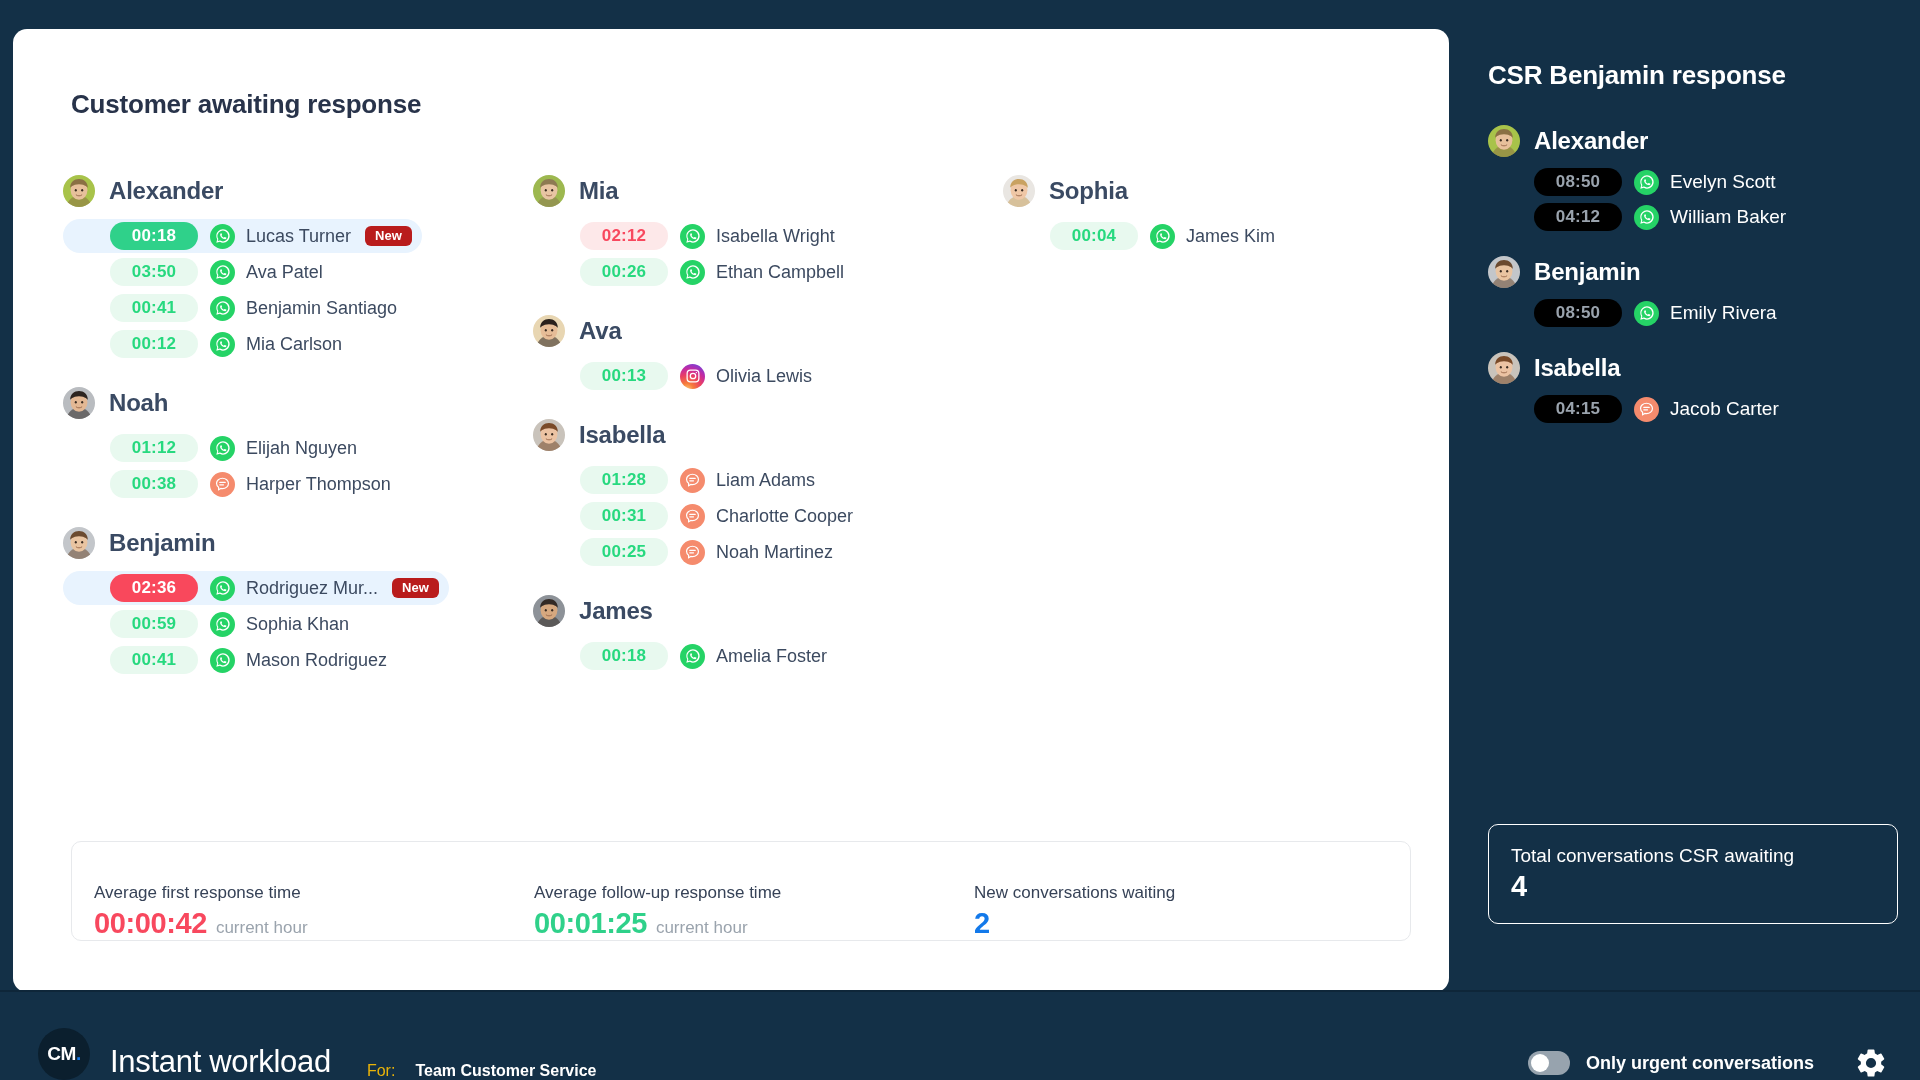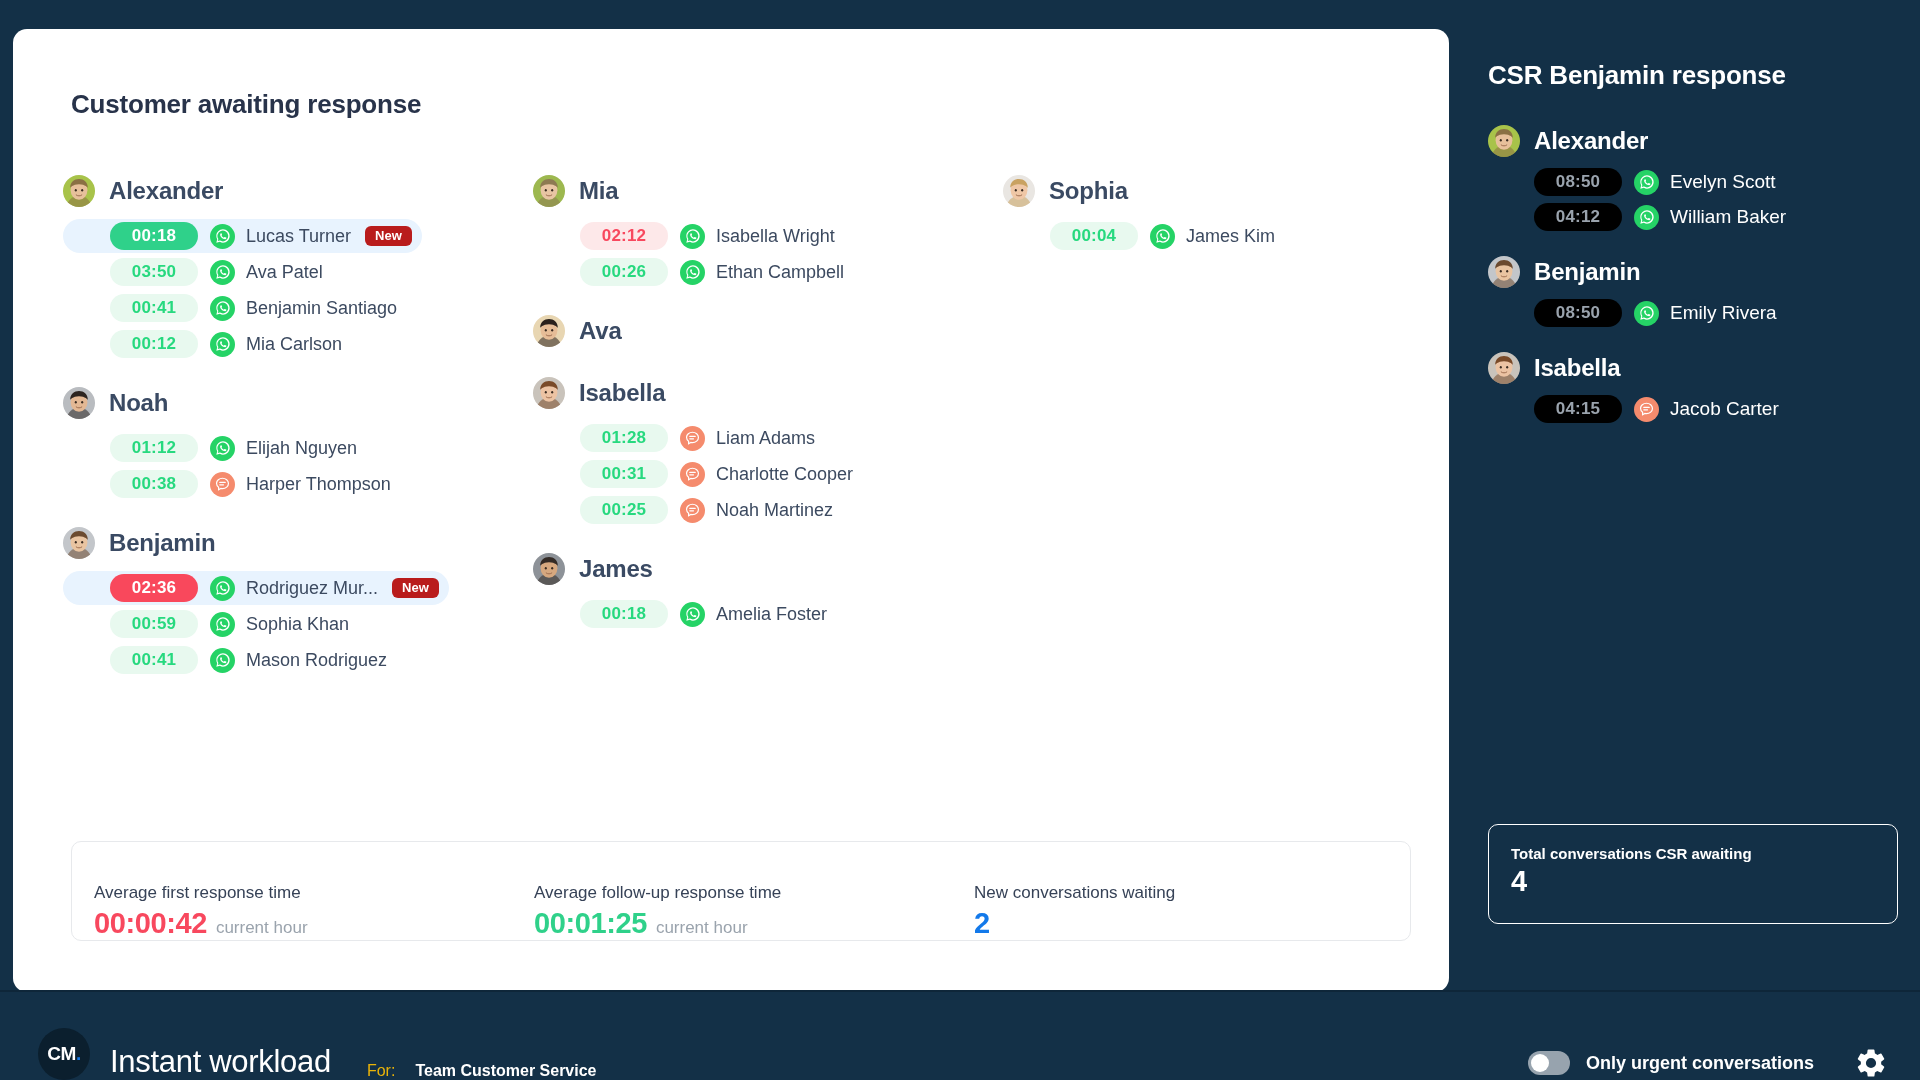--- a/index.html
+++ b/index.html
@@ -255,23 +255,23 @@
     position: absolute;
     left: 8px;
     top: 812px;
     width: 410px;
     height: 100px;
     border: 1.5px solid #ffffff;
     border-radius: 10px;
     padding: 20px 0 0 22px;
   }
   .csr-total-label {
-    font-size: 15px;
-    color: #ffffff;
-    font-weight: 700;
+    font-size: 19px;
+    color: #ffffff;
+    font-weight: 400;
     margin-bottom: 3px;
   }
   .csr-total-value {
     font-size: 29px;
     color: #ffffff;
     font-weight: 700;
   }
 
   
   .bottom-bar {
@@ -544,20 +544,31 @@
                   <rect width="40" height="40" fill="#e8d6b2"></rect>
                   <ellipse cx="20" cy="40" rx="15" ry="14" fill="#2a211c" opacity="0.55"></ellipse>
                   <ellipse cx="20" cy="19" rx="10.5" ry="12" fill="#e6bd97"></ellipse>
                   <path d="M9 16c0-7 5-11 11-11s11 4 11 11c0 0-3-4.5-11-4.5S9 16 9 16z" fill="#2a211c"></path>
                   <ellipse cx="16" cy="19" rx="1.3" ry="1.6" fill="#3a2c22"></ellipse>
                   <ellipse cx="24" cy="19" rx="1.3" ry="1.6" fill="#3a2c22"></ellipse>
                   <path d="M16.5 25c1.8 1.5 5.2 1.5 7 0" stroke="#9c6c4e" stroke-width="1.2" fill="none" stroke-linecap="round"></path>
                 </svg>
               </span>
               <span class="agent-name">Ava</span>
+            </div>
+            <div class="conv-row">
+              <span class="timer green">00:13</span>
+              <span class="chan instagram">
+                <svg viewBox="0 0 24 24" width="16" height="16" fill="none" stroke="#ffffff" stroke-width="1.9">
+                  <rect x="3.2" y="3.2" width="17.6" height="17.6" rx="5"></rect>
+                  <circle cx="12" cy="12" r="4.1"></circle>
+                  <circle cx="17.1" cy="6.9" r="1.05" fill="#ffffff" stroke="none"></circle>
+                </svg>
+              </span>
+              <span class="contact-name">Olivia Lewis</span>
             </div>
           </div>
           <div class="agent-block">
             <div class="agent-head">
               <span class="avatar">
                 <svg viewBox="0 0 40 40" preserveAspectRatio="xMidYMid slice">
                   <rect width="40" height="40" fill="#c9c3bb"></rect>
                   <ellipse cx="20" cy="40" rx="15" ry="14" fill="#7a4a28" opacity="0.55"></ellipse>
                   <ellipse cx="20" cy="19" rx="10.5" ry="12" fill="#ecc3a3"></ellipse>
                   <path d="M9 16c0-7 5-11 11-11s11 4 11 11c0 0-3-4.5-11-4.5S9 16 9 16z" fill="#7a4a28"></path>

